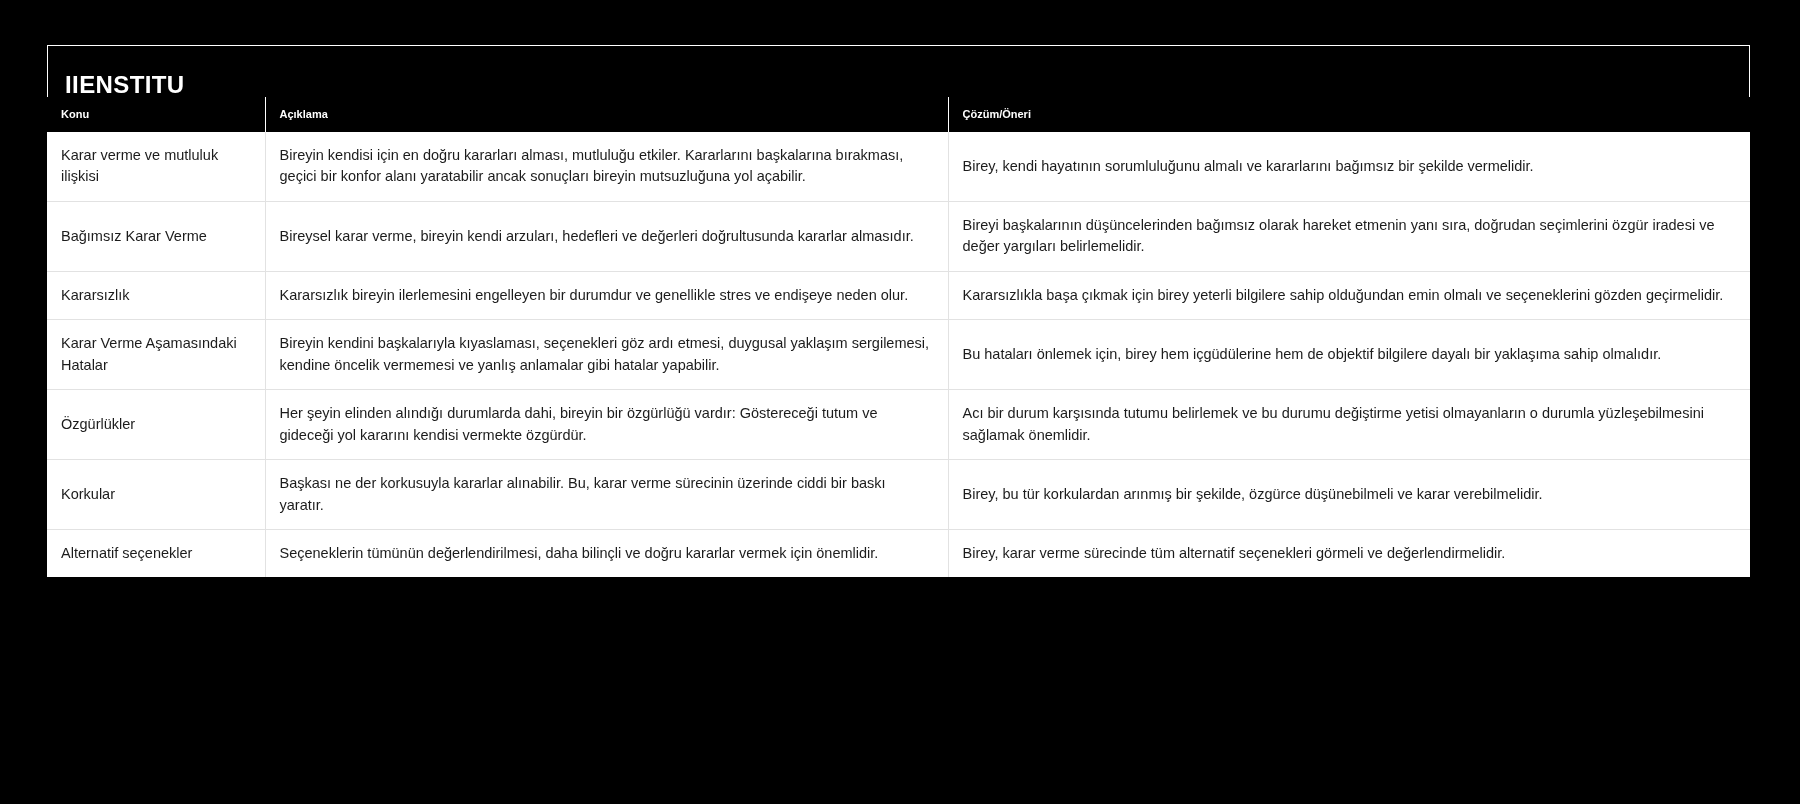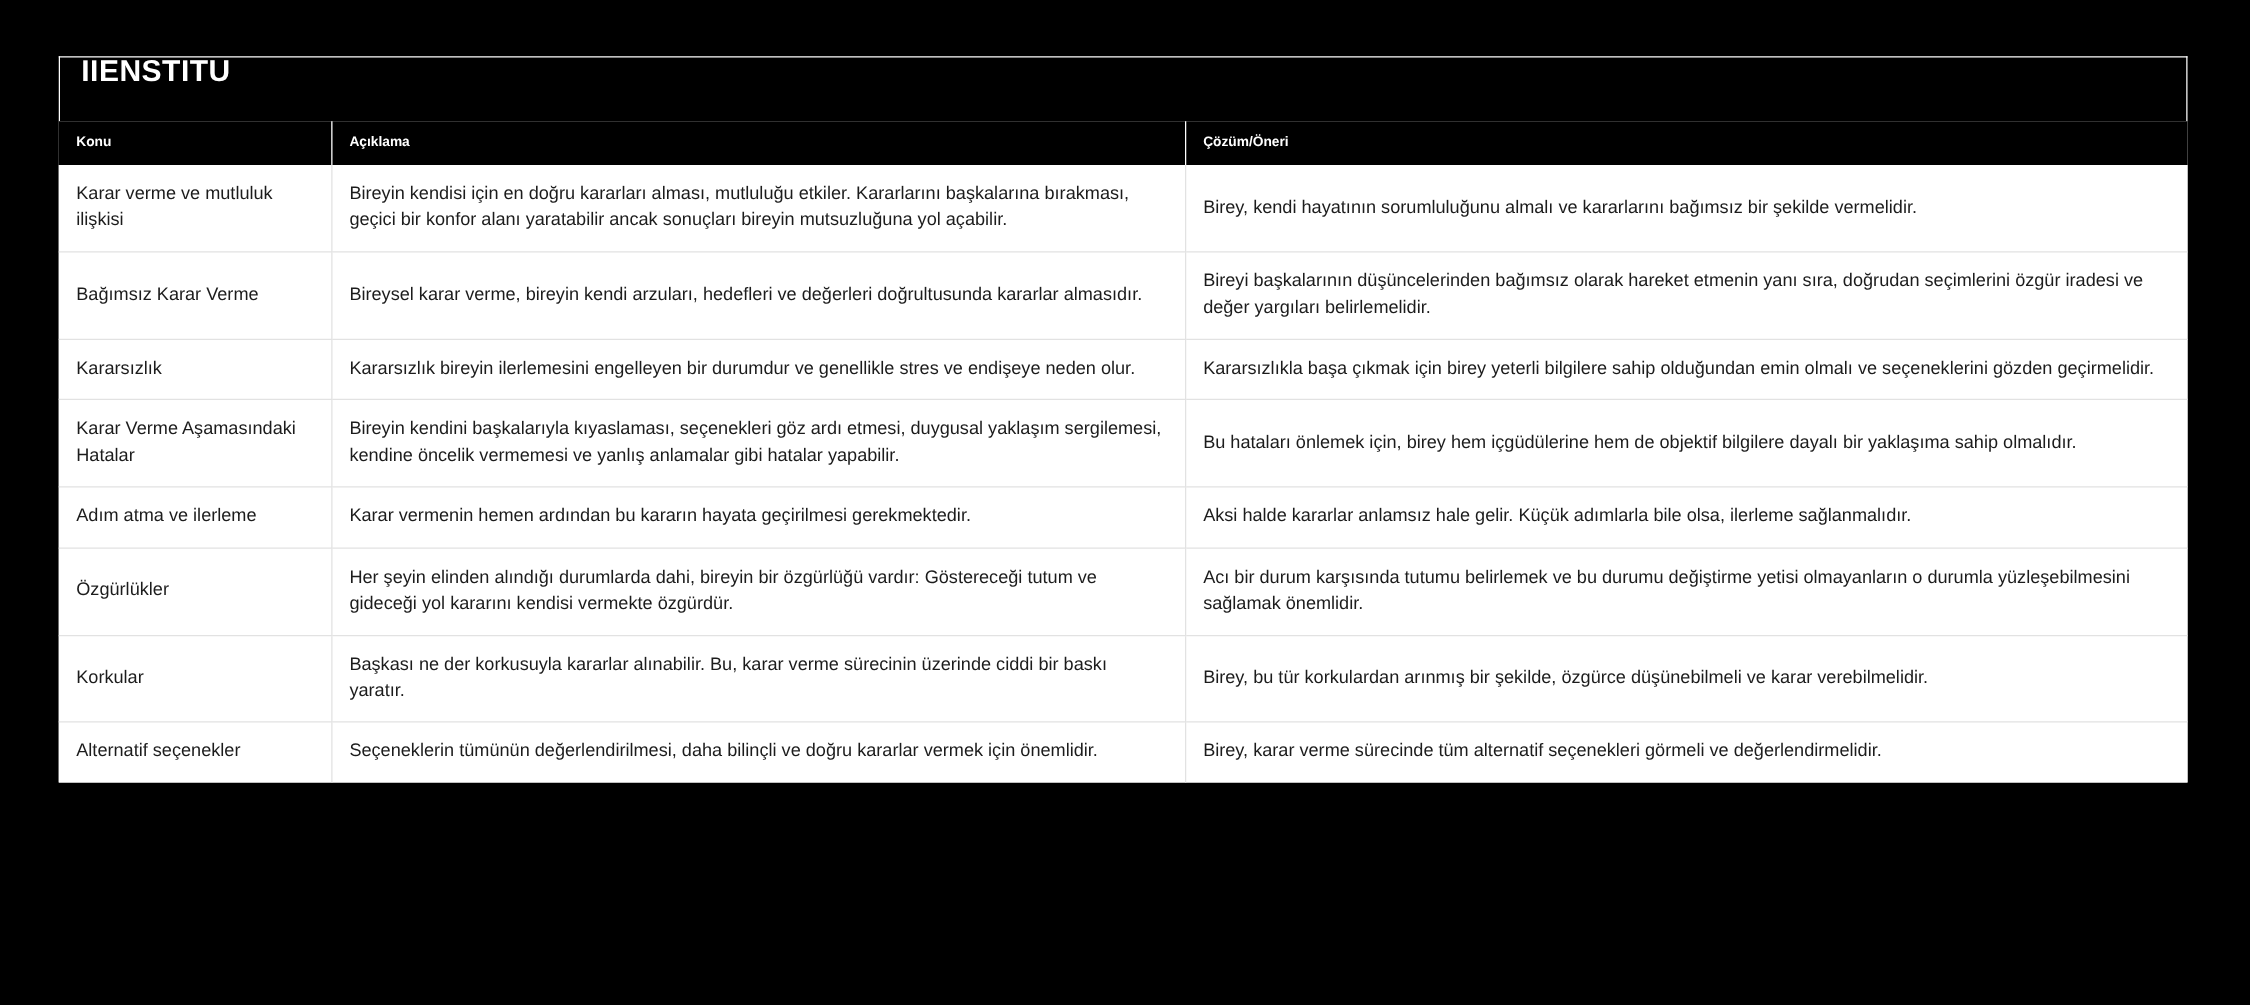--- a/index.html
+++ b/index.html
@@ -31,21 +31,21 @@
   }
 
   
   .brand-bar {
     box-sizing: border-box;
     height: 52px;
     border: 1px solid #ffffff;
     border-bottom: none;
     background: #000000;
     display: flex;
-    align-items: flex-start;
+    align-items: flex-end;
     padding-left: 17px;
   }
   .brand-title {
     color: #ffffff;
     font-size: 24px;
     font-weight: bold;
     letter-spacing: 0.4px;
     line-height: 1;
     white-space: nowrap;
   }
@@ -137,25 +137,20 @@
             <td class="cell-konu">Kararsızlık</td>
             <td class="cell-aciklama">Kararsızlık bireyin ilerlemesini engelleyen bir durumdur ve genellikle stres ve endişeye neden olur.</td>
             <td class="cell-cozum">Kararsızlıkla başa çıkmak için birey yeterli bilgilere sahip olduğundan emin olmalı ve seçeneklerini gözden geçirmelidir.</td>
           </tr>
           <tr>
             <td class="cell-konu">Karar Verme Aşamasındaki Hatalar</td>
             <td class="cell-aciklama">Bireyin kendini başkalarıyla kıyaslaması, seçenekleri göz ardı etmesi, duygusal yaklaşım sergilemesi, kendine öncelik vermemesi ve yanlış anlamalar gibi hatalar yapabilir.</td>
             <td class="cell-cozum">Bu hataları önlemek için, birey hem içgüdülerine hem de objektif bilgilere dayalı bir yaklaşıma sahip olmalıdır.</td>
           </tr>
           <tr>
-            <td class="cell-konu">Adım atma ve ilerleme</td>
-            <td class="cell-aciklama">Karar vermenin hemen ardından bu kararın hayata geçirilmesi gerekmektedir.</td>
-            <td class="cell-cozum">Aksi halde kararlar anlamsız hale gelir. Küçük adımlarla bile olsa, ilerleme sağlanmalıdır.</td>
-          </tr>
-          <tr>
             <td class="cell-konu">Özgürlükler</td>
             <td class="cell-aciklama">Her şeyin elinden alındığı durumlarda dahi, bireyin bir özgürlüğü vardır: Göstereceği tutum ve gideceği yol kararını kendisi vermekte özgürdür.</td>
             <td class="cell-cozum">Acı bir durum karşısında tutumu belirlemek ve bu durumu değiştirme yetisi olmayanların o durumla yüzleşebilmesini sağlamak önemlidir.</td>
           </tr>
           <tr>
             <td class="cell-konu">Korkular</td>
             <td class="cell-aciklama">Başkası ne der korkusuyla kararlar alınabilir. Bu, karar verme sürecinin üzerinde ciddi bir baskı yaratır.</td>
             <td class="cell-cozum">Birey, bu tür korkulardan arınmış bir şekilde, özgürce düşünebilmeli ve karar verebilmelidir.</td>
           </tr>
           <tr>

